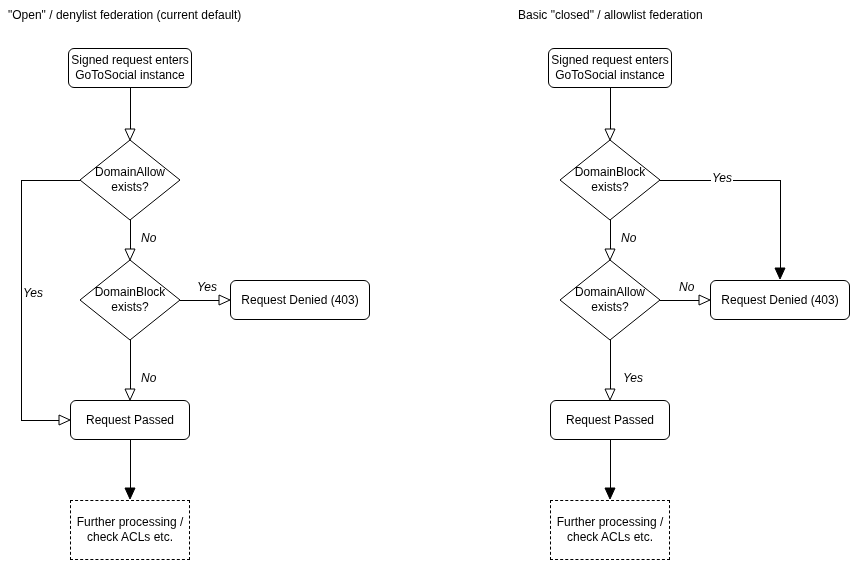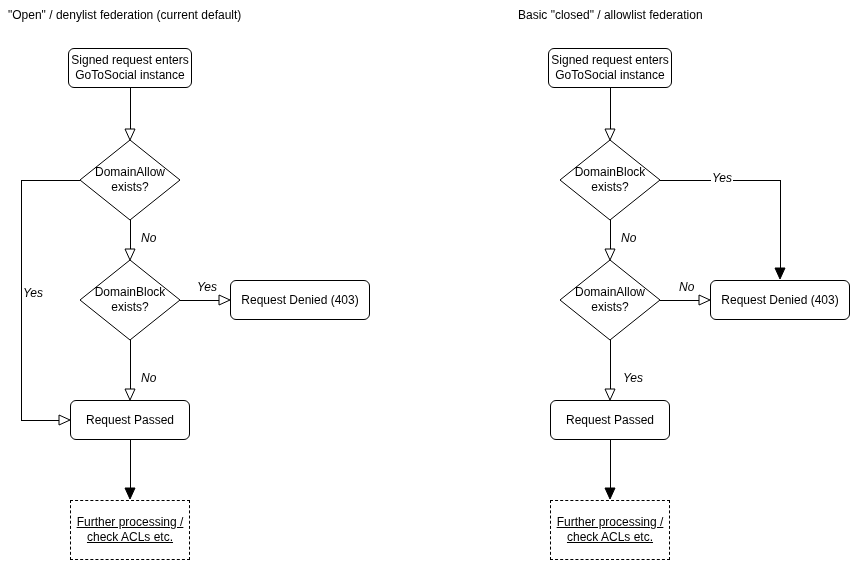--- a/index.html
+++ b/index.html
@@ -18,21 +18,21 @@
   .flow-title {
     position: absolute; font-size: 12px; line-height: 14px; white-space: nowrap;
   }
   .node {
     position: absolute; box-sizing: border-box;
     display: flex; align-items: center; justify-content: center;
     text-align: center; font-size: 12px; line-height: 15px;
     white-space: pre-line;
   }
   .rounded { background: #fff; border: 1px solid #000; border-radius: 6px; }
-  .dashed  { background: #fff; border: 1px dashed #000; text-decoration: underline; }
+  .dashed  { background: #fff; border: 1px dashed #000; }
   .edge-label {
     position: absolute; font-size: 12px; line-height: 13px;
     background: #fff; padding: 0 1px; white-space: nowrap; font-style: italic;
   }
 </style>
 </head>
 <body>
 
 <div class="canvas">
 

